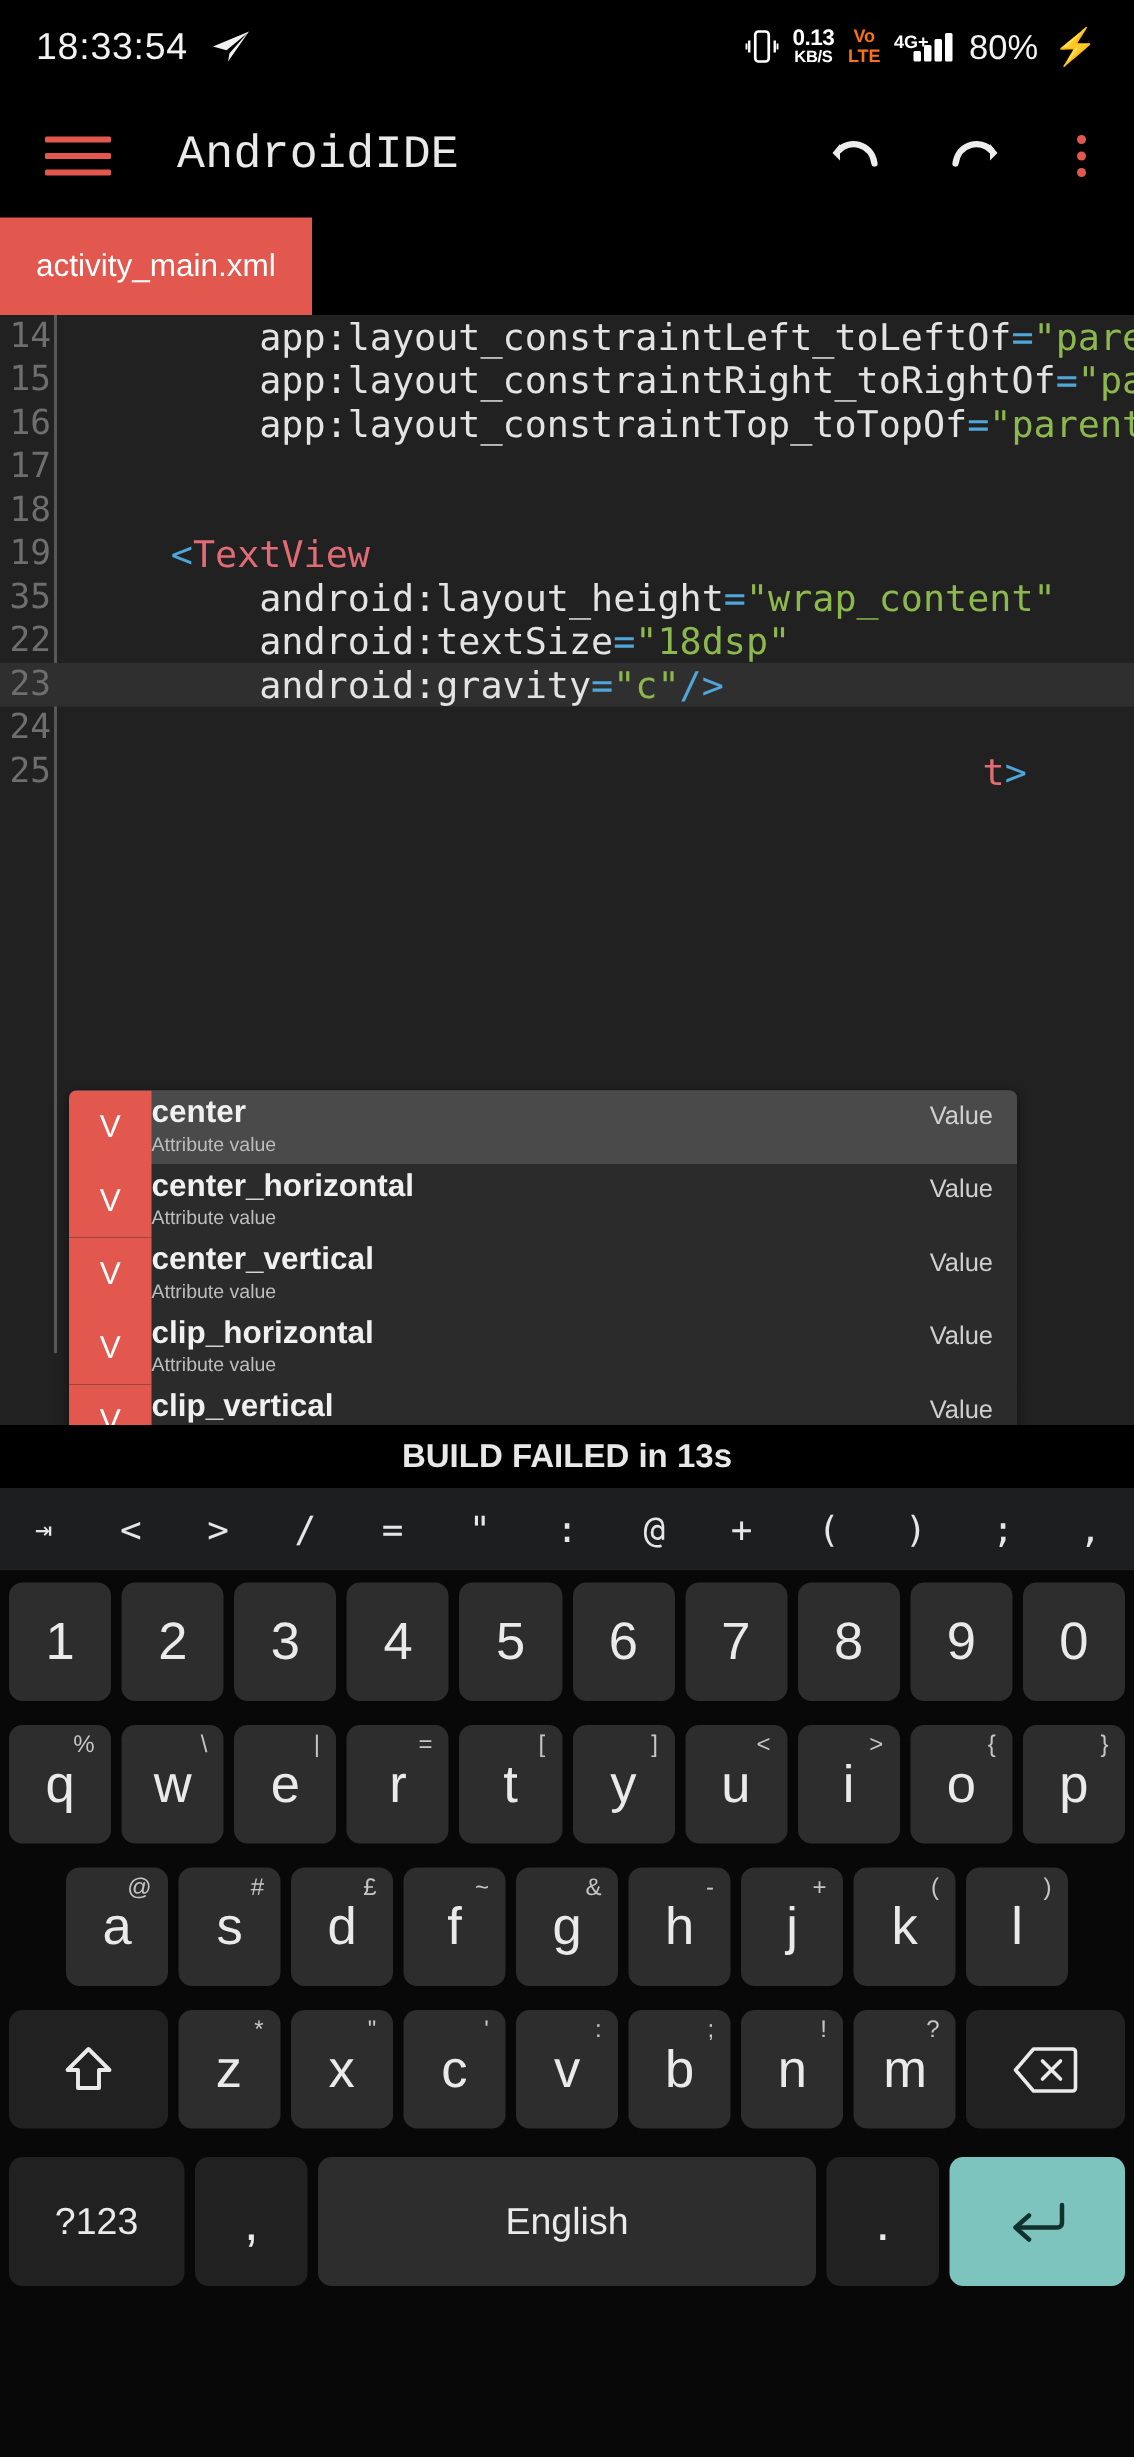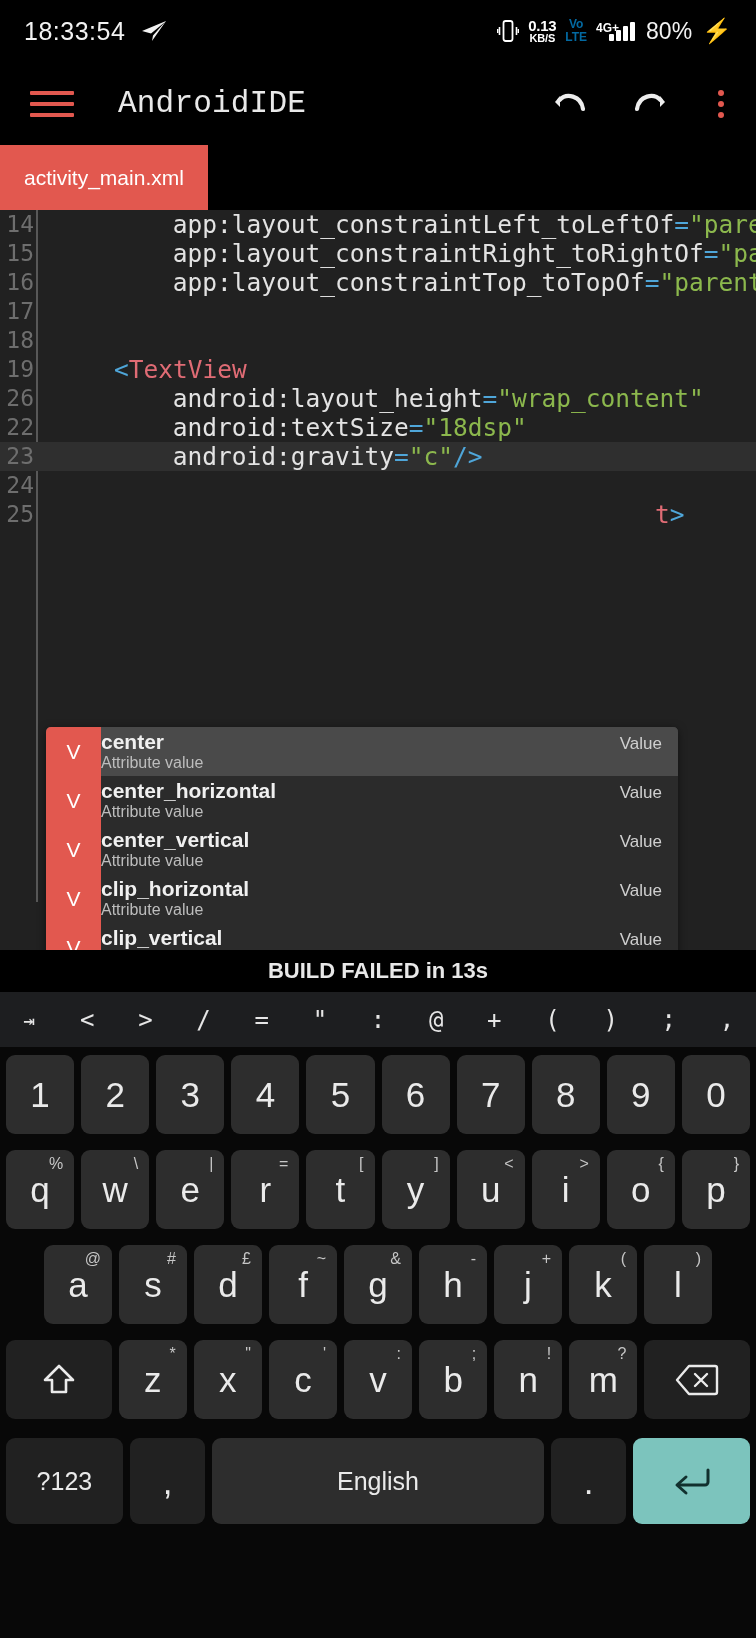--- a/index.html
+++ b/index.html
@@ -17,21 +17,21 @@
     background:#000;display:flex;align-items:center;
     padding:0 24px;box-sizing:border-box;color:#fff;
   }
   .sb-clock{font-size:25px;letter-spacing:.5px;color:#f2f2f2;}
   .sb-send{margin-left:16px;display:flex;align-items:center;}
   .sb-right{margin-left:auto;display:flex;align-items:center;gap:9px;}
   .sb-vib{display:flex;align-items:center;}
   .sb-net{display:flex;flex-direction:column;align-items:center;line-height:1;color:#fff;}
   .sb-net .n1{font-size:15px;font-weight:bold;letter-spacing:-.3px;}
   .sb-net .n2{font-size:11px;font-weight:bold;letter-spacing:-.2px;}
-  .sb-volte{display:flex;flex-direction:column;align-items:center;line-height:1.05;color:#0369a1;}
+  .sb-volte{display:flex;flex-direction:column;align-items:center;line-height:1.05;color:#f97316;}
   .sb-volte span{font-size:12px;font-weight:bold;}
   .sb-sig{display:flex;align-items:flex-end;position:relative;padding-left:13px;}
   .sb-sig .g4{position:absolute;left:0;top:-1px;font-size:12px;font-weight:bold;color:#fff;white-space:nowrap;}
   .bar{width:5px;background:#fff;margin-right:2px;border-radius:1px;}
   .b1{height:7px;}.b2{height:11px;}.b3{height:15px;}.b4{height:19px;}
   .sb-batt{font-size:23px;color:#f2f2f2;letter-spacing:0;}
   .sb-bolt{color:#1fd655;font-size:24px;margin-left:1px;font-weight:bold;}
 
   
   .appbar{
@@ -86,21 +86,21 @@
     background:#2b2b2b;cursor:pointer;box-sizing:border-box;
   }
   .ac-item.sel{background:#4a4a4a;}
   .ac-badge{
     width:55px;height:49px;background:#e2584f;color:#fff;
     display:flex;align-items:center;justify-content:center;
     font-size:21px;flex:0 0 55px;
   }
   .ac-text{flex:1;display:flex;flex-direction:column;justify-content:center;min-width:0;}
   .ac-label{color:#f0f0f0;font-size:21px;font-weight:bold;line-height:23px;white-space:nowrap;}
-  .ac-sub{color:#bdbdbd;font-size:16px;line-height:20px;white-space:nowrap;}
+  .ac-sub{color:#bdbdbd;font-size:13px;line-height:20px;white-space:nowrap;}
   .ac-right{color:#cfcfcf;font-size:17px;padding-right:16px;align-self:flex-start;margin-top:7px;white-space:nowrap;}
 
   
   .buildbar{
     position:absolute;left:0;top:950px;width:756px;height:42px;
     background:#000;display:flex;align-items:center;justify-content:center;
   }
   .buildbar span{color:#e8e8e8;font-size:22px;font-weight:bold;}
 
   
@@ -217,21 +217,21 @@
   <div class="editor">
     <div class="gutter"></div>
     <div class="divider"></div>
     <div class="code" id="code-body">
         <div class="cline"><span class="lno">14</span><span class="ctxt" style="left: 172.76px;"><span class="k-attr">app:layout_constraintLeft_toLeftOf</span><span class="k-eq">=</span><span class="k-str">"parent"</span></span></div>
         <div class="cline"><span class="lno">15</span><span class="ctxt" style="left: 172.76px;"><span class="k-attr">app:layout_constraintRight_toRightOf</span><span class="k-eq">=</span><span class="k-str">"parent"</span></span></div>
         <div class="cline"><span class="lno">16</span><span class="ctxt" style="left: 172.76px;"><span class="k-attr">app:layout_constraintTop_toTopOf</span><span class="k-eq">=</span><span class="k-str">"parent"</span></span></div>
         <div class="cline"><span class="lno">17</span><span class="ctxt" style="left: 55px;"></span></div>
         <div class="cline"><span class="lno">18</span><span class="ctxt" style="left: 55px;"></span></div>
         <div class="cline"><span class="lno">19</span><span class="ctxt" style="left: 113.88px;"><span class="k-brk">&lt;</span><span class="k-tag">TextView</span></span></div>
-        <div class="cline"><span class="lno">26</span><span class="ctxt" style="left: 172.76px;"><span class="k-attr">android:layout_height</span><span class="k-eq">=</span><span class="k-str">"wrap_content"</span></span></div>
+        <div class="cline"><span class="lno">35</span><span class="ctxt" style="left: 172.76px;"><span class="k-attr">android:layout_height</span><span class="k-eq">=</span><span class="k-str">"wrap_content"</span></span></div>
         <div class="cline"><span class="lno">22</span><span class="ctxt" style="left: 172.76px;"><span class="k-attr">android:textSize</span><span class="k-eq">=</span><span class="k-str">"18dsp"</span></span></div>
         <div class="cline cur"><span class="lno">23</span><span class="ctxt" style="left: 172.76px;"><span class="k-attr">android:gravity</span><span class="k-eq">=</span><span class="k-str">"c"</span><span class="k-brk">/&gt;</span></span></div>
         <div class="cline"><span class="lno">24</span><span class="ctxt" style="left: 55px;"></span></div>
         <div class="cline"><span class="lno">25</span><span class="ctxt" style="left: 655px;"><span class="k-tag">t</span><span class="k-brk">&gt;</span></span></div>
       </div>
 
     <div class="ac">
       <div class="ac-list" id="ac-list">
           <div class="ac-item sel">
             <div class="ac-badge">V</div>

